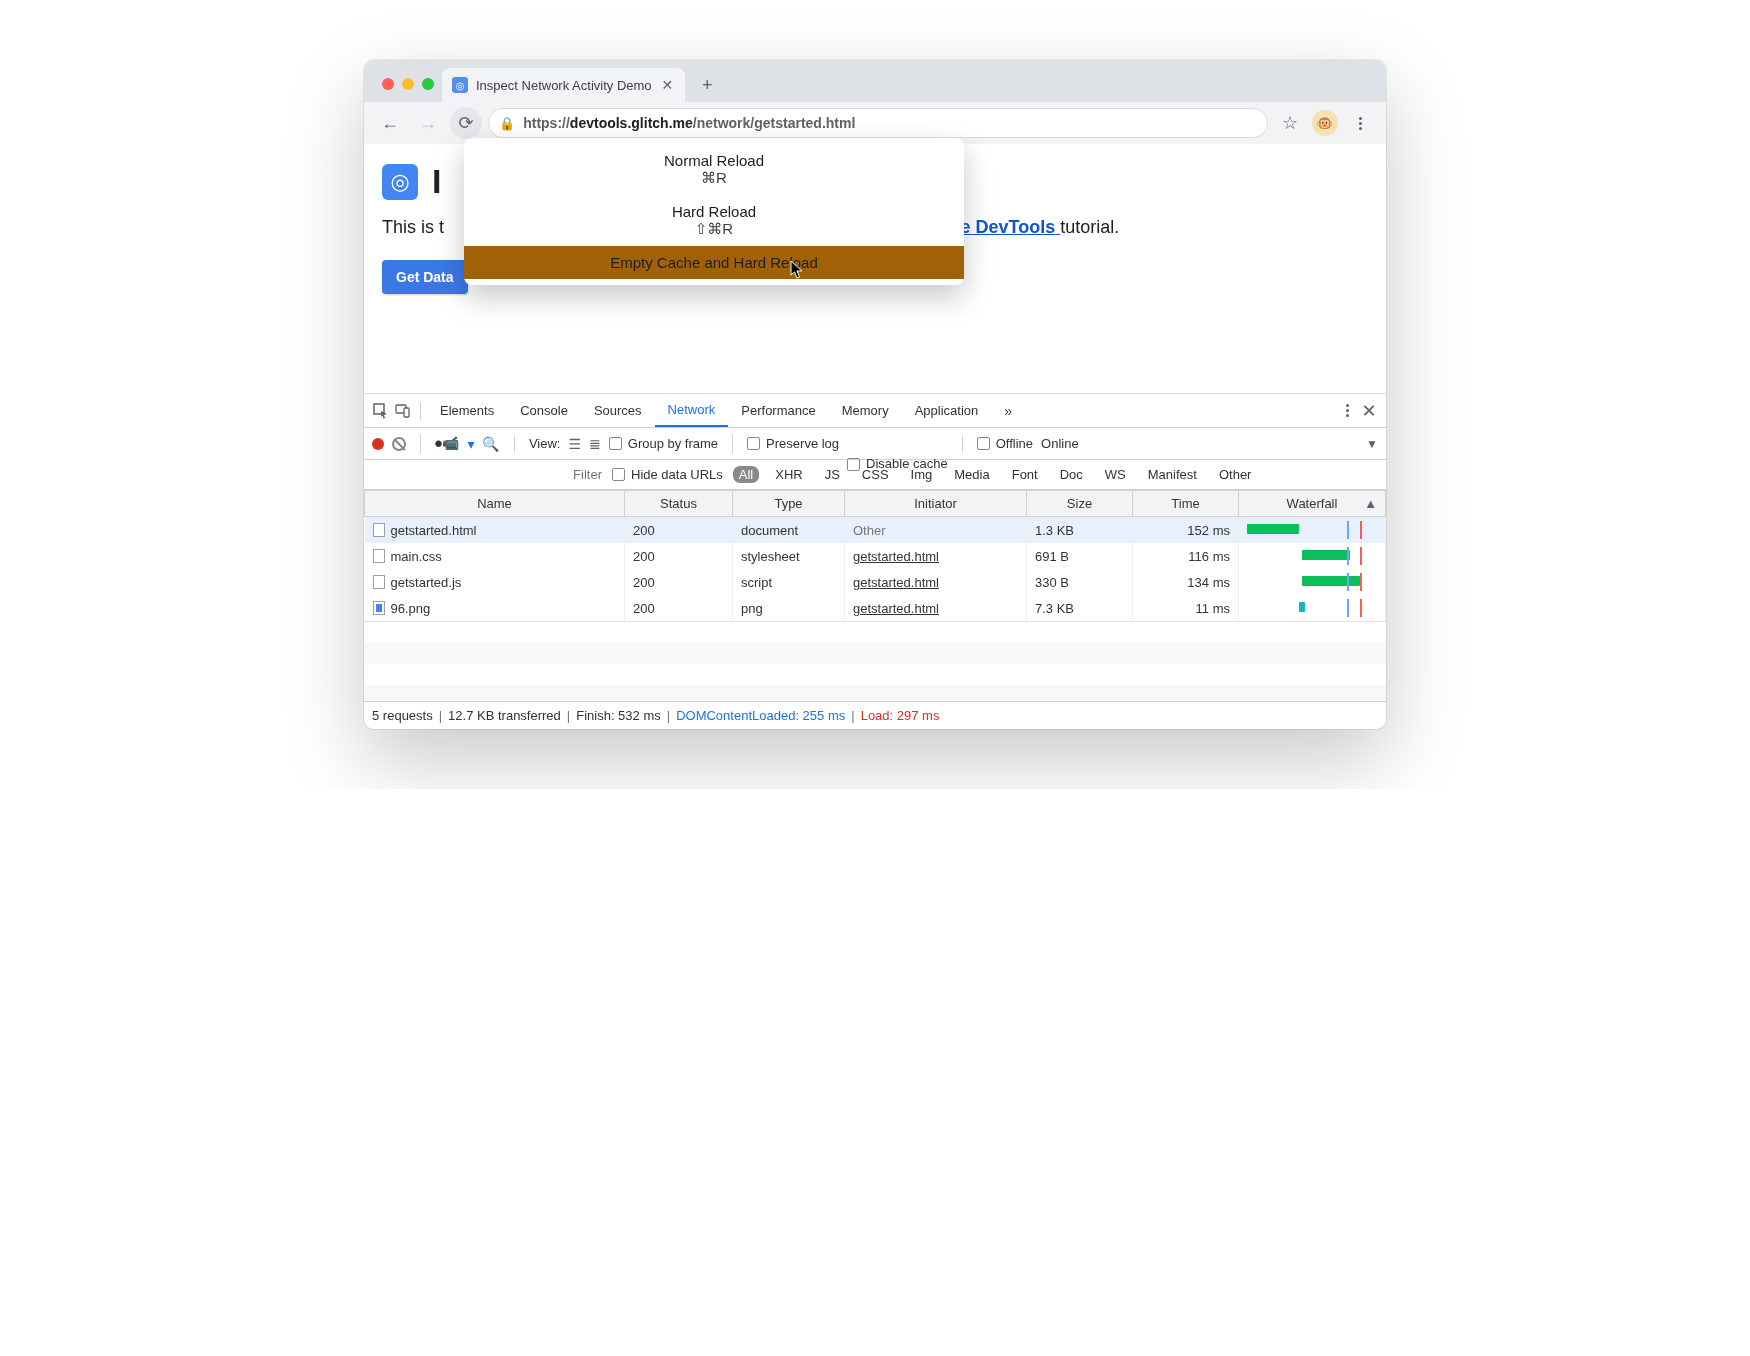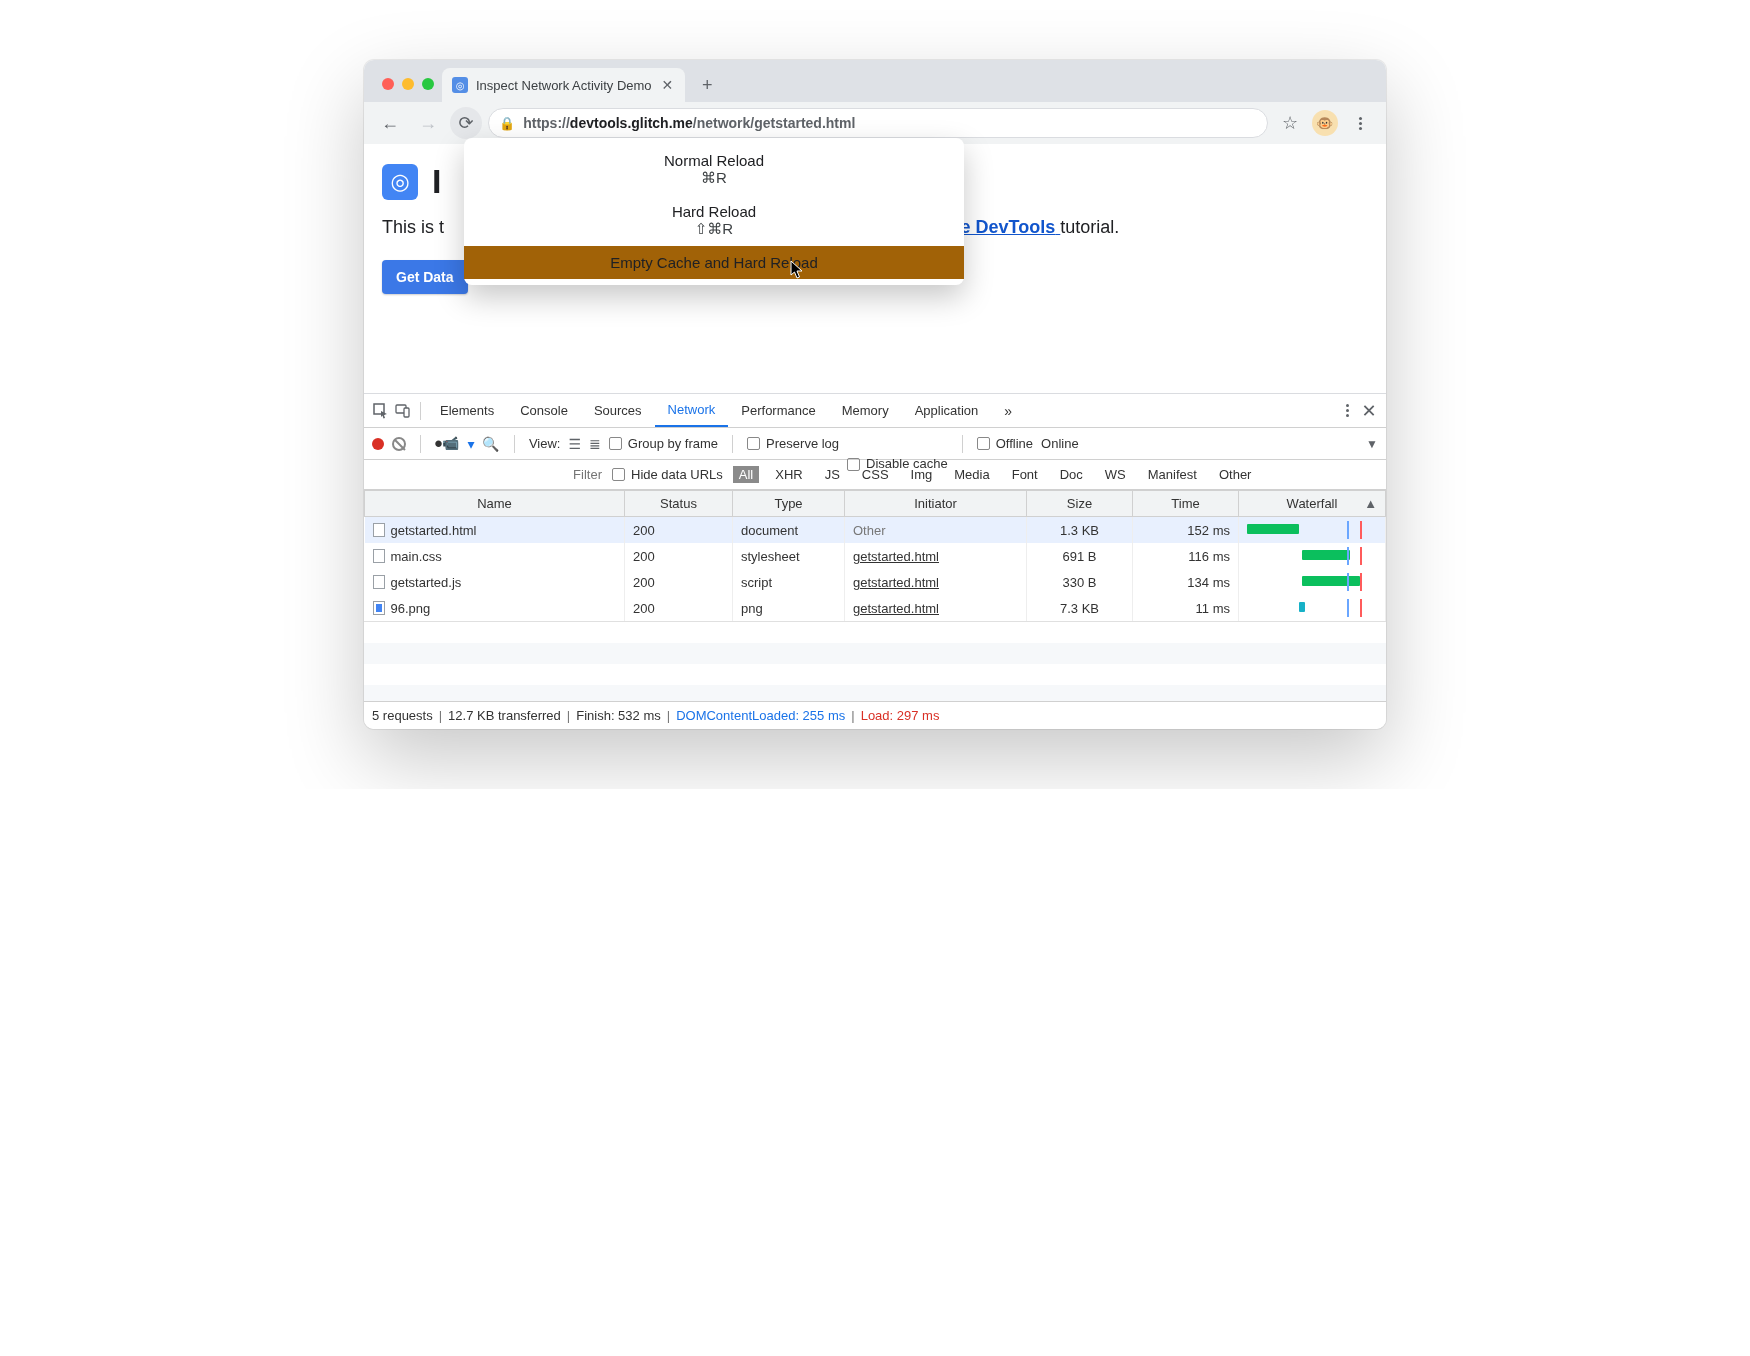--- a/index.html
+++ b/index.html
@@ -169,39 +169,39 @@
   .glyph{color:#5f6368;font-size:14px;}
   .chk{width:13px;height:13px;border:1px solid #888;border-radius:2px;}
   .tri-down{font-size:12px;color:#5f6368;margin-left:auto;}
 
   .dt-filterbar {
     height:30px;border-bottom:1px solid #d0d0d0;display:flex;align-items:center;padding:0 8px;gap:10px;
   }
   .filter-input{
     width:230px;height:20px;border:none;font-size:13px;color:#888;text-align:right;
   }
-  .chip{padding:1px 6px;border-radius:0;font-size:13px;}
+  .chip{padding:1px 6px;border-radius:7px;font-size:13px;}
   .chip.active-chip{background:#8a8a8a;color:#fff;}
 
   
   .nettable{width:100%;border-collapse:collapse;font-size:13px;}
   .nettable th{
     text-align:center;font-weight:400;padding:5px 8px;border:1px solid #d0d0d0;
     background:#f1f3f4;color:#333;
   }
   .nettable td{
     padding:4px 8px;border-right:1px solid #eee;white-space:nowrap;
   }
   .nettable tr.sel td{background:#e8f0fe;}
   .nettable tr:nth-child(even):not(.sel) td{}
   .col-name{width:260px;}
   .col-status{width:108px;}
   .col-type{width:112px;}
   .col-initiator{width:182px;}
-  .col-size{width:106px;text-align:center;}
+  .col-size{width:106px;text-align:left;}
   .col-time{width:106px;text-align:right;}
   .col-wf{}
   .file-ico{display:inline-block;width:12px;height:14px;border:1px solid #9aa0a6;margin-right:6px;vertical-align:-2px;background:#fff;position:relative;}
   .file-ico.img::after{content:"";position:absolute;inset:2px;background:#4285f4;}
   .initlink{text-decoration:underline;color:#333;}
   .initother{color:#777;}
   .wfcell{position:relative;height:18px;}
   .wfbar{position:absolute;top:3px;height:10px;border-radius:1px;}
   .wfline{position:absolute;top:0;bottom:0;width:2px;}
   .emptyrows{height:80px;border-top:1px solid #e0e0e0;background:

